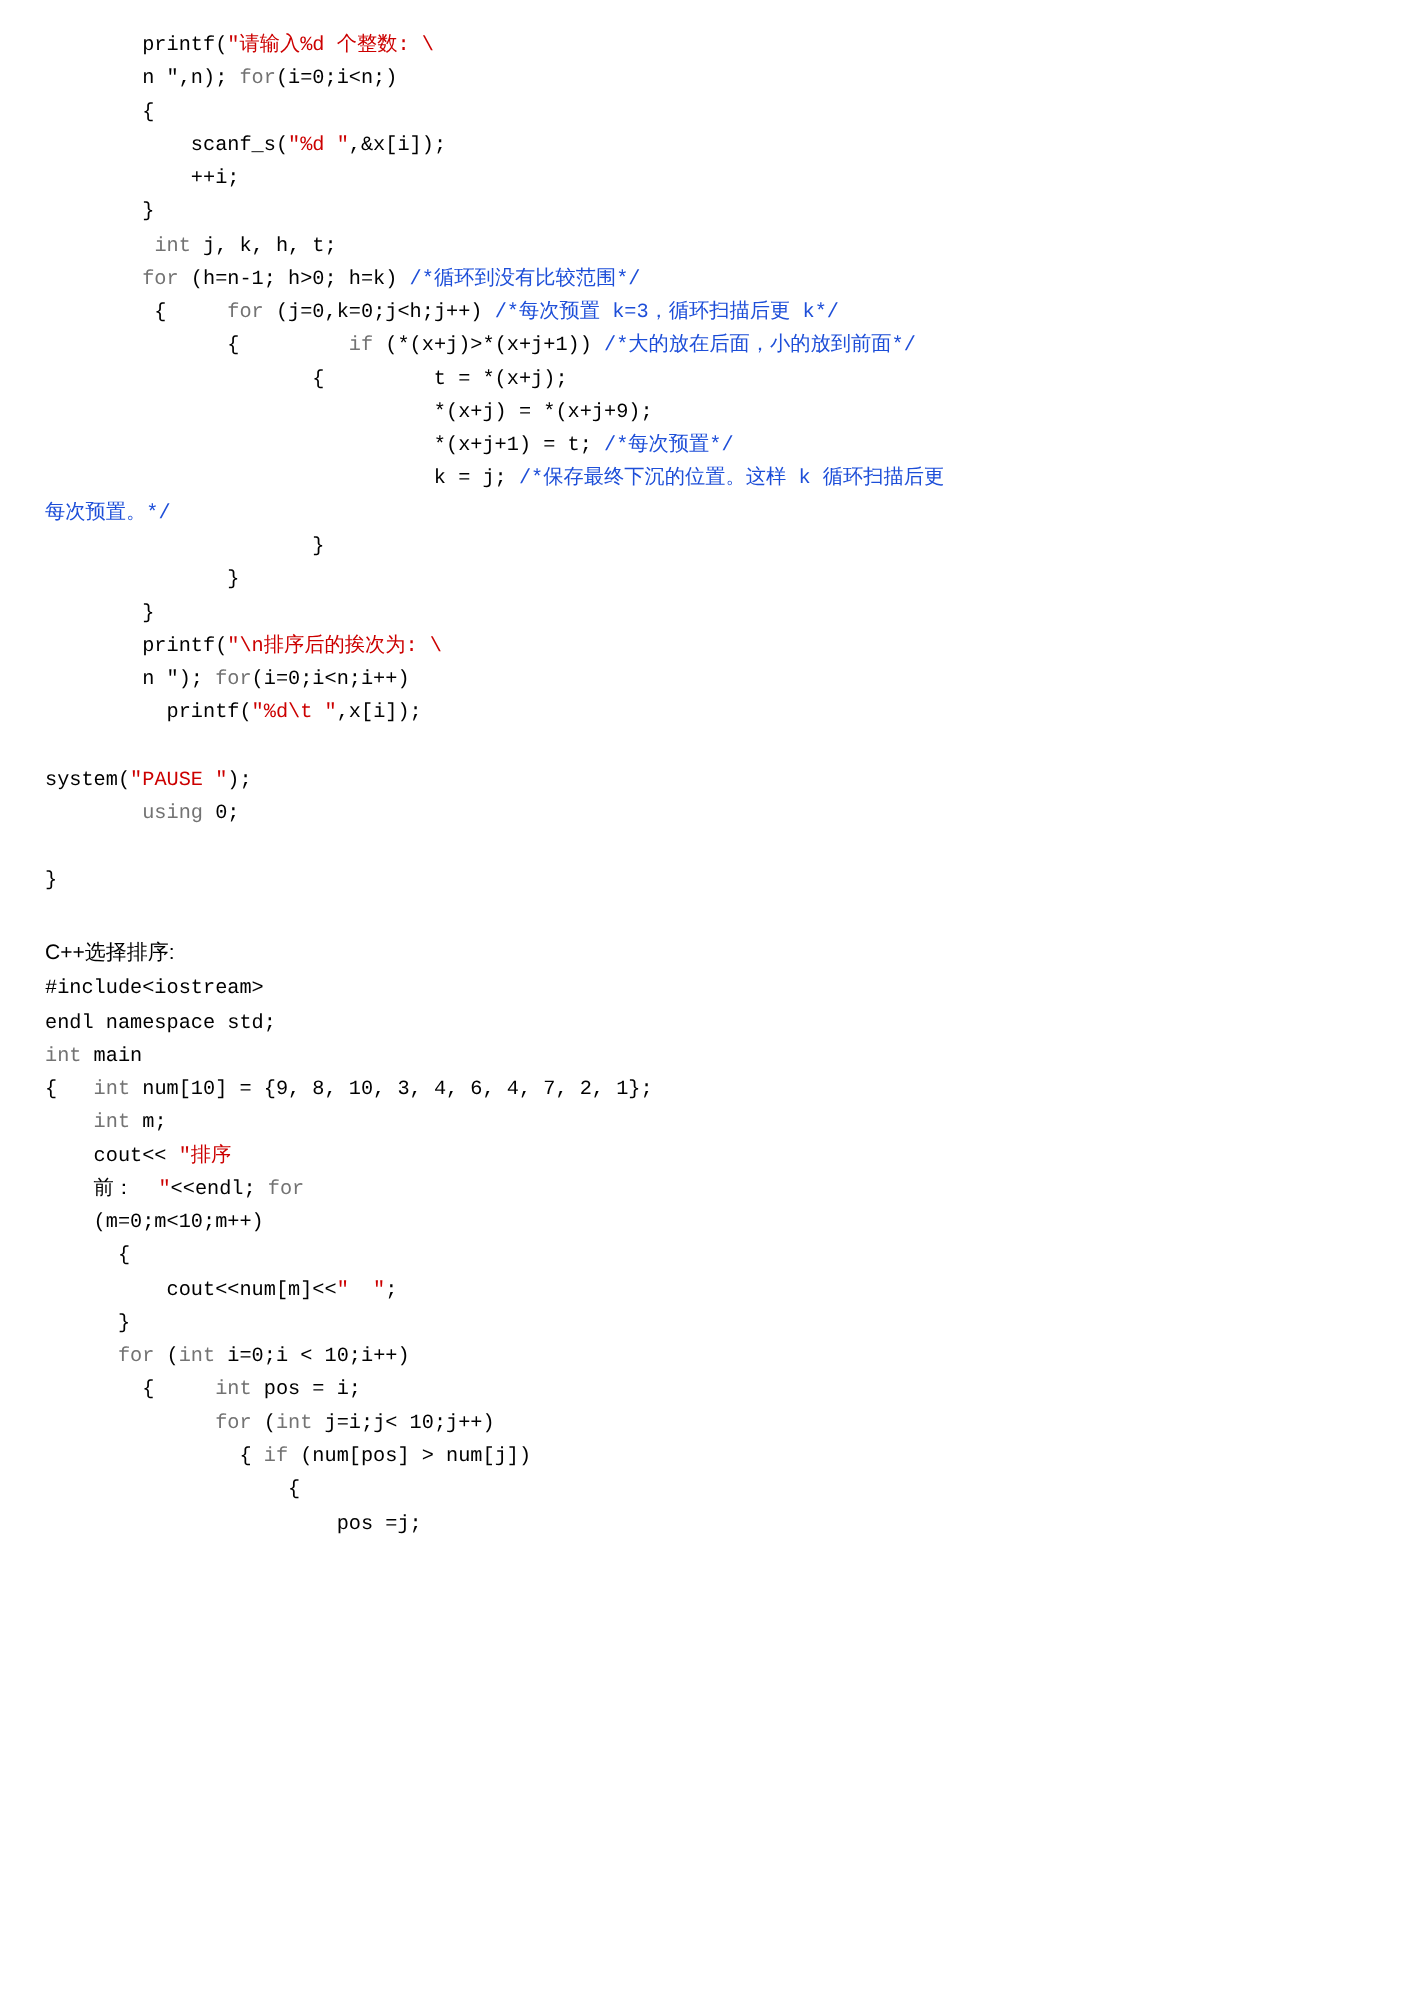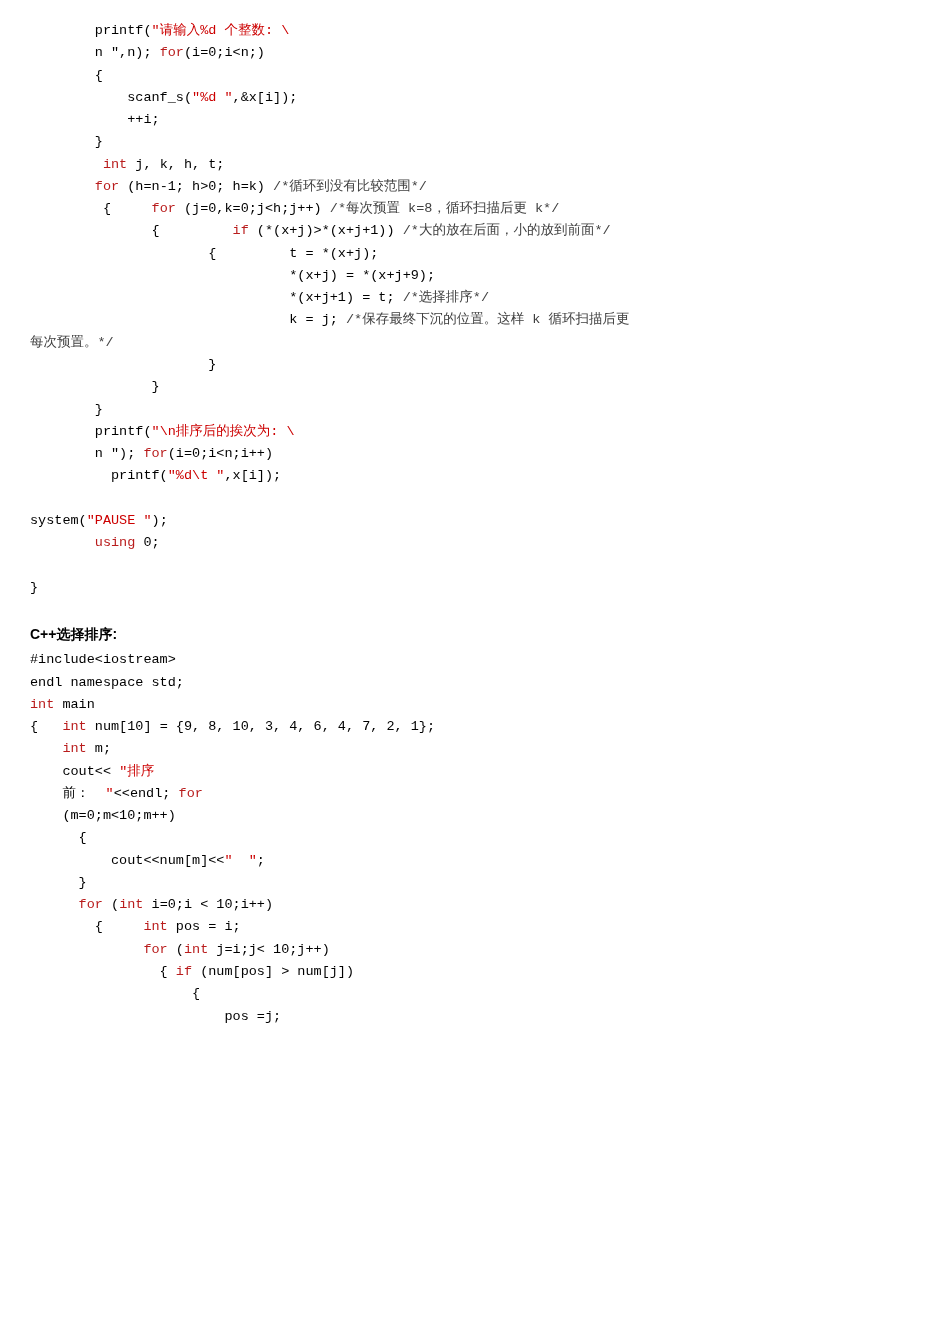--- a/index.html
+++ b/index.html
@@ -20,58 +20,58 @@
     }
 
     .code-block {
       white-space: pre;
       font-family: 'Courier New', Courier, monospace;
       font-size: 13.5px;
       line-height: 1.65;
     }
 
     .kw {
-      color: #b91c1c;
+      color: #737373;
       font-weight: normal;
     }
 
     .str {
       color: #cc0000;
     }
 
     .cmt {
-      color: #404040;
+      color: #1d4ed8;
     }
 
     .section-title {
-      font-weight: bold;
+      font-weight: normal;
       font-size: 14px;
       margin-top: 24px;
       margin-bottom: 4px;
       font-family: Arial, sans-serif;
     }
   </style>
 </head>
 <body>
 
 <div>
 
   <div class="code-block"><span>        printf(<span class="str">"请输入%d 个整数: \</span></span>
 <span>        n ",n); <span class="kw">for</span>(i=0;i&lt;n;)</span>
 <span>        {</span>
 <span>            scanf_s(<span class="str">"%d "</span>,&amp;x[i]);</span>
 <span>            ++i;</span>
 <span>        }</span>
 <span>         <span class="kw">int</span> j, k, h, t;</span>
 <span>        <span class="kw">for</span> (h=n-1; h&gt;0; h=k) <span class="cmt">/*循环到没有比较范围*/</span></span>
-<span>         {     <span class="kw">for</span> (j=0,k=0;j&lt;h;j++) <span class="cmt">/*每次预置 k=8，循环扫描后更 k*/</span></span>
+<span>         {     <span class="kw">for</span> (j=0,k=0;j&lt;h;j++) <span class="cmt">/*每次预置 k=3，循环扫描后更 k*/</span></span>
 <span>               {         <span class="kw">if</span> (*(x+j)&gt;*(x+j+1)) <span class="cmt">/*大的放在后面，小的放到前面*/</span></span>
 <span>                      {         t = *(x+j);</span>
 <span>                                *(x+j) = *(x+j+9);</span>
-<span>                                *(x+j+1) = t; <span class="cmt">/*选择排序*/</span></span>
+<span>                                *(x+j+1) = t; <span class="cmt">/*每次预置*/</span></span>
 <span>                                k = j; <span class="cmt">/*保存最终下沉的位置。这样 k 循环扫描后更</span></span>
 <span><span class="cmt">每次预置。*/</span></span>
 <span>                      }</span>
 <span>               }</span>
 <span>        }</span>
 <span>        printf(<span class="str">"\n排序后的挨次为: \</span></span>
 <span>        n "); <span class="kw">for</span>(i=0;i&lt;n;i++)</span>
 <span>          printf(<span class="str">"%d\t "</span>,x[i]);</span>
 <span></span>
 <span>system(<span class="str">"PAUSE "</span>);</span>

